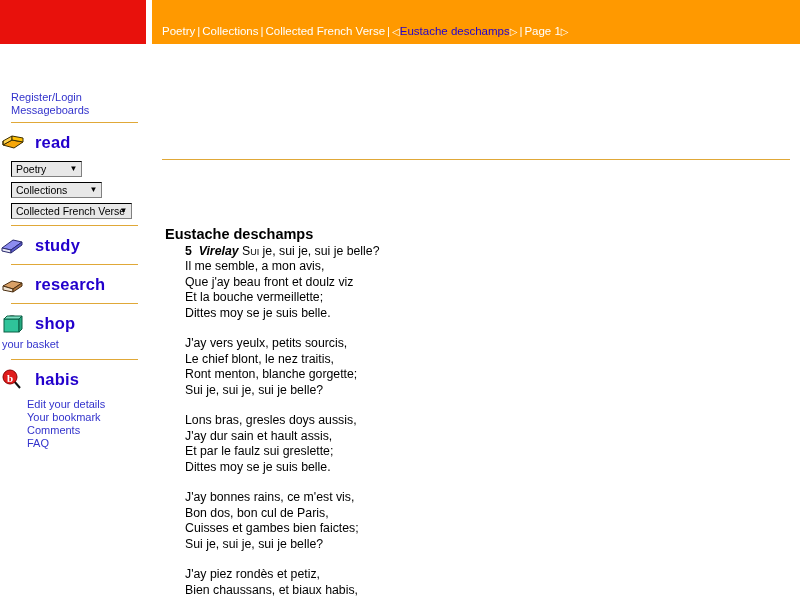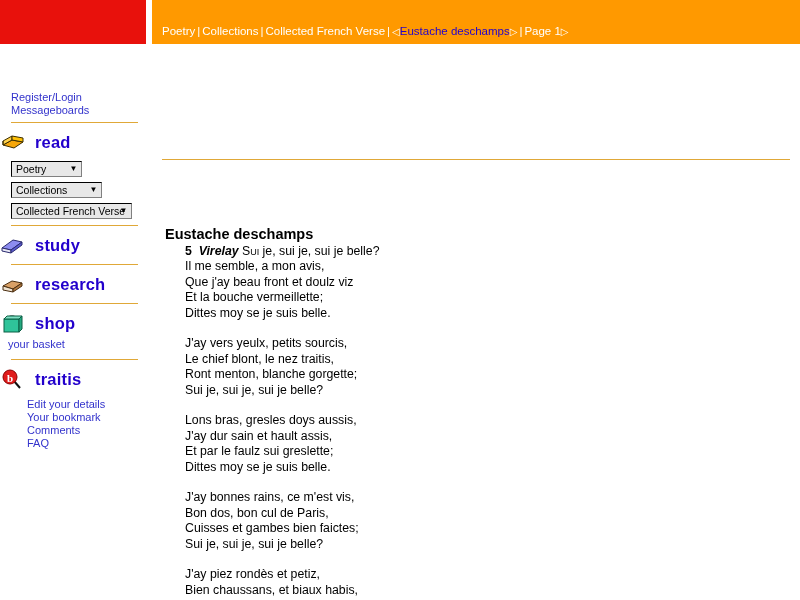--- a/index.html
+++ b/index.html
@@ -149,21 +149,21 @@
     height: 12px;
     font-size: 8px;
     line-height: 12px;
     text-align: center;
     color: #000;
   }
   #sel-poetry { width: 65px; }
   #sel-collections { width: 85px; }
   #sel-cfv { width: 115px; }
 
-  .basket-link { padding-left: 8px; margin-top: 2px; }
+  .basket-link { padding-left: 2px; margin-top: 2px; }
   #bottomlinks { padding-left: 16px; margin-top: 6px; }
   #bottomlinks .side-link { margin-bottom: 1px; }
 
   
   #main {
     position: absolute;
     left: 150px;
     top: 46px;
     width: 650px;
     height: 554px;
@@ -301,21 +301,21 @@
   <div class="divider" style="margin-top:9px;"></div>
 
   <a class="section-head" href="#">
     <span class="icon-box">
       <svg width="26" height="22" viewBox="0 0 26 22">
         <line x1="14" y1="13" x2="20" y2="20" stroke="#111111" stroke-width="2"></line>
         <circle cx="10" cy="9" r="7" fill="#e01b1b" stroke="#8a0000" stroke-width="1"></circle>
         <text x="10" y="14" font-family="Liberation Serif, serif" font-size="11" font-weight="bold" fill="#ffffff" text-anchor="middle">b</text>
       </svg>
     </span>
-    <span class="label">traitis</span>
+    <span class="label">habis</span>
   </a>
 
   <div id="bottomlinks">
     <a class="side-link" href="#">Edit your details</a>
     <a class="side-link" href="#">Your bookmark</a>
     <a class="side-link" href="#">Comments</a>
     <a class="side-link" href="#">FAQ</a>
   </div>
 </div>
 

